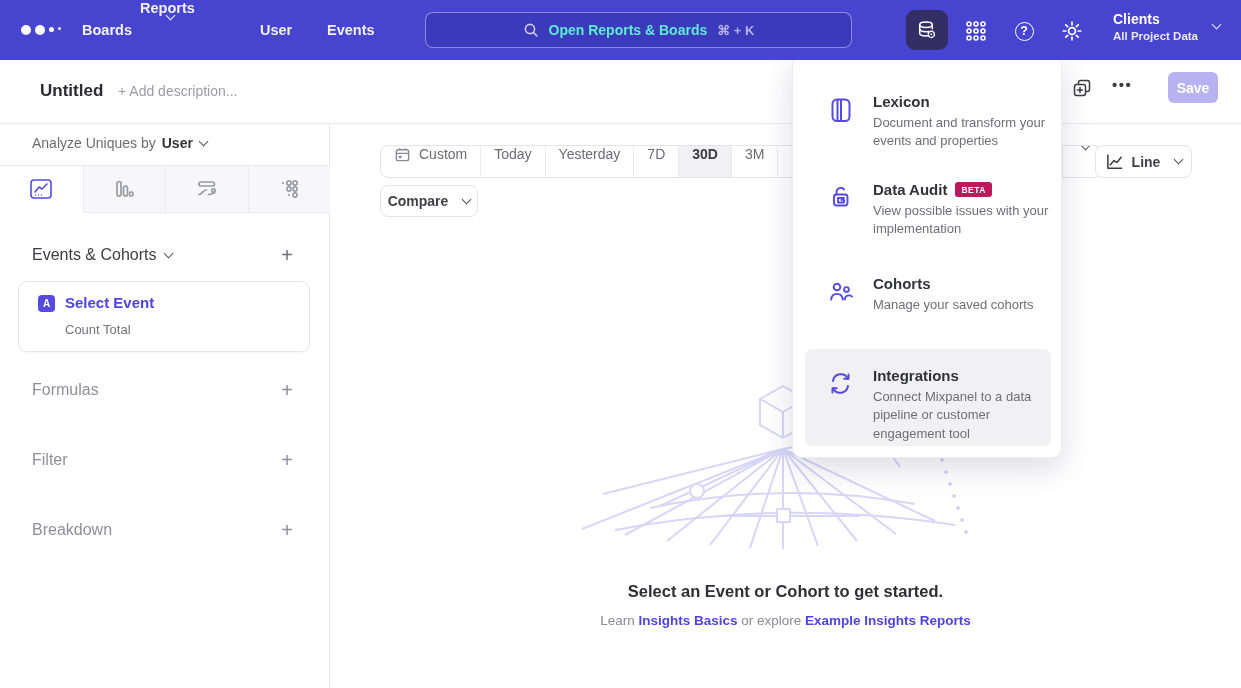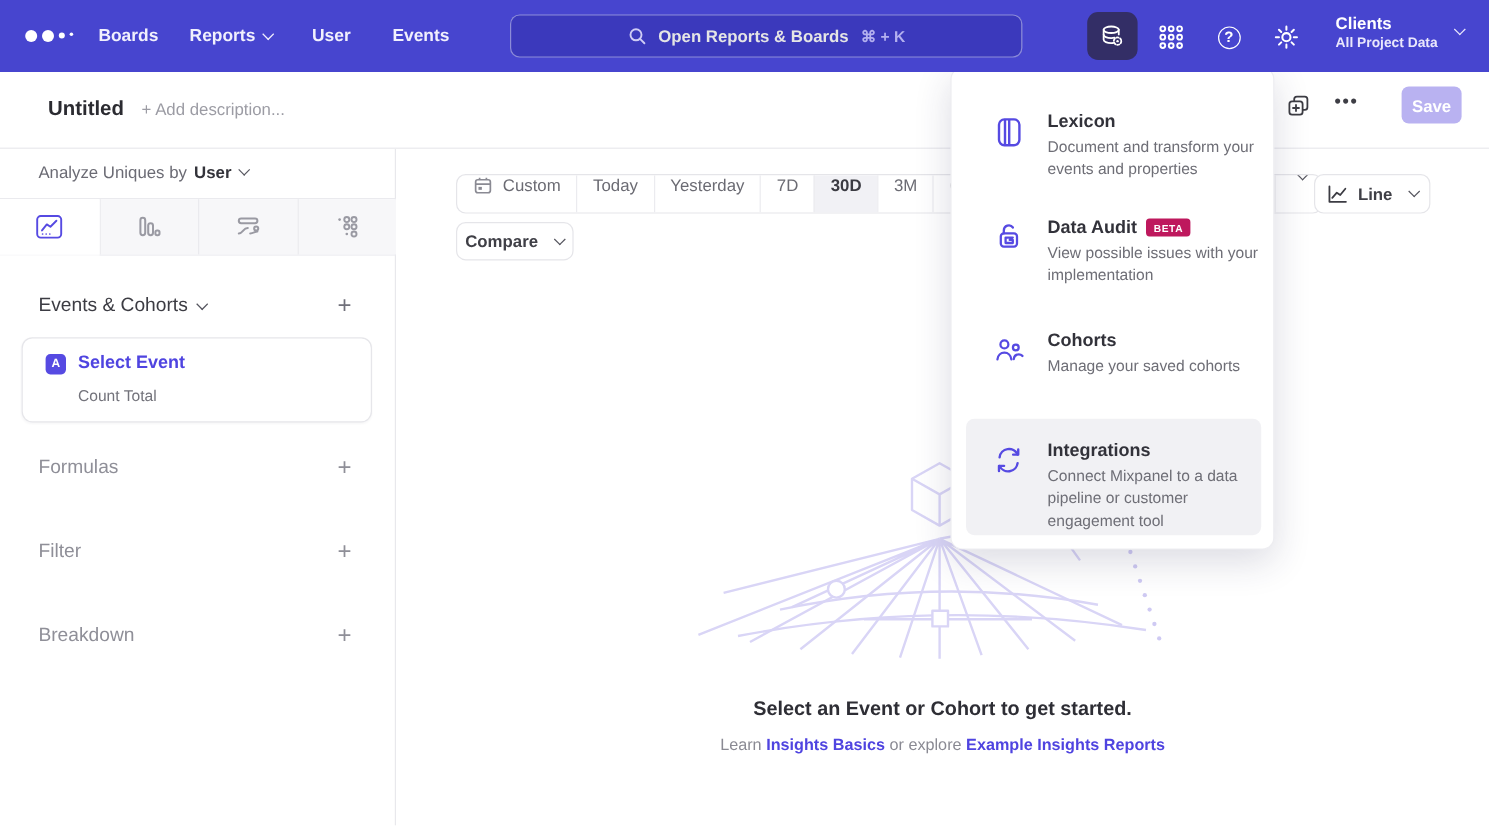--- a/index.html
+++ b/index.html
@@ -7,21 +7,21 @@
   body { font-family:"Liberation Sans", sans-serif; background:#fff; position:relative; overflow:hidden; }
   .abs { position:absolute; }
 
   
   .navbar { left:0; top:0; width:1241px; height:60px; background:#4745cf; z-index:70; display:flex; align-items:center; }
   .logo { position:absolute; left:21px; top:0; height:60px; display:flex; align-items:center; gap:4px; }
   .logo i { background:#fff; border-radius:50%; display:block; }
   .nav-link { position:absolute; top:0; height:60px; display:flex; align-items:center; color:#f1f0fd; font-size:14.5px; font-weight:600; cursor:pointer; }
   .chev { width:7px; height:7px; border-right:1.6px solid currentColor; border-bottom:1.6px solid currentColor; transform:rotate(45deg); display:inline-block; margin-left:7px; margin-top:-4px; }
   .searchbar { position:absolute; left:425px; top:12px; width:427px; height:36px; background:rgba(30,27,140,0.28); border:1px solid rgba(255,255,255,0.42); border-radius:8px; display:flex; align-items:center; justify-content:center; gap:10px; cursor:pointer; }
-  .searchbar .ph { color:#e5e5e5; font-size:14px; font-weight:600; }
+  .searchbar .ph { color:#5eead4; font-size:14px; font-weight:600; }
   .searchbar .sc { color:#b3b0ef; font-size:13px; font-weight:600; }
   .nav-iconbtn { position:absolute; top:15px; width:32px; height:32px; display:flex; align-items:center; justify-content:center; cursor:pointer; color:#fff; }
   .nav-iconbtn.active-db { left:906px; top:10px; width:42px; height:40px; background:#332e66; border-radius:9px; }
   .help-circle { width:19px; height:19px; border:1.7px solid #fff; border-radius:50%; color:#fff; font-size:12.5px; font-weight:700; display:flex; align-items:center; justify-content:center; }
   .project { position:absolute; left:1113px; top:11px; color:#fff; cursor:pointer; }
   .project .p-name { font-size:14px; font-weight:700; }
   .project .p-scope { font-size:11.5px; font-weight:700; color:#e9e7fc; margin-top:3px; }
   .project-chev { position:absolute; left:1206px; top:25px; color:#e9e7fc; }
 
   
@@ -88,21 +88,21 @@
 <div class="abs navbar">
   <div class="logo">
     <i style="width:10px;height:10px;"></i>
       <i style="width:10px;height:10px;"></i>
       <i style="width:5px;height:5px;margin-bottom:2px;"></i>
       <i style="width:3px;height:3px;margin-bottom:3px;"></i>
   </div>
   <div class="nav-link" style="left:82px;">
       <span>Boards</span>
     </div>
-  <div class="nav-link" style="left:158px;">
+  <div class="nav-link" style="left:140px;flex-direction:column;">
       <span>Reports</span>
       <span class="chev"></span>
     </div>
   <div class="nav-link" style="left:260px;">
       <span>User</span>
     </div>
   <div class="nav-link" style="left:327px;">
       <span>Events</span>
     </div>
 

